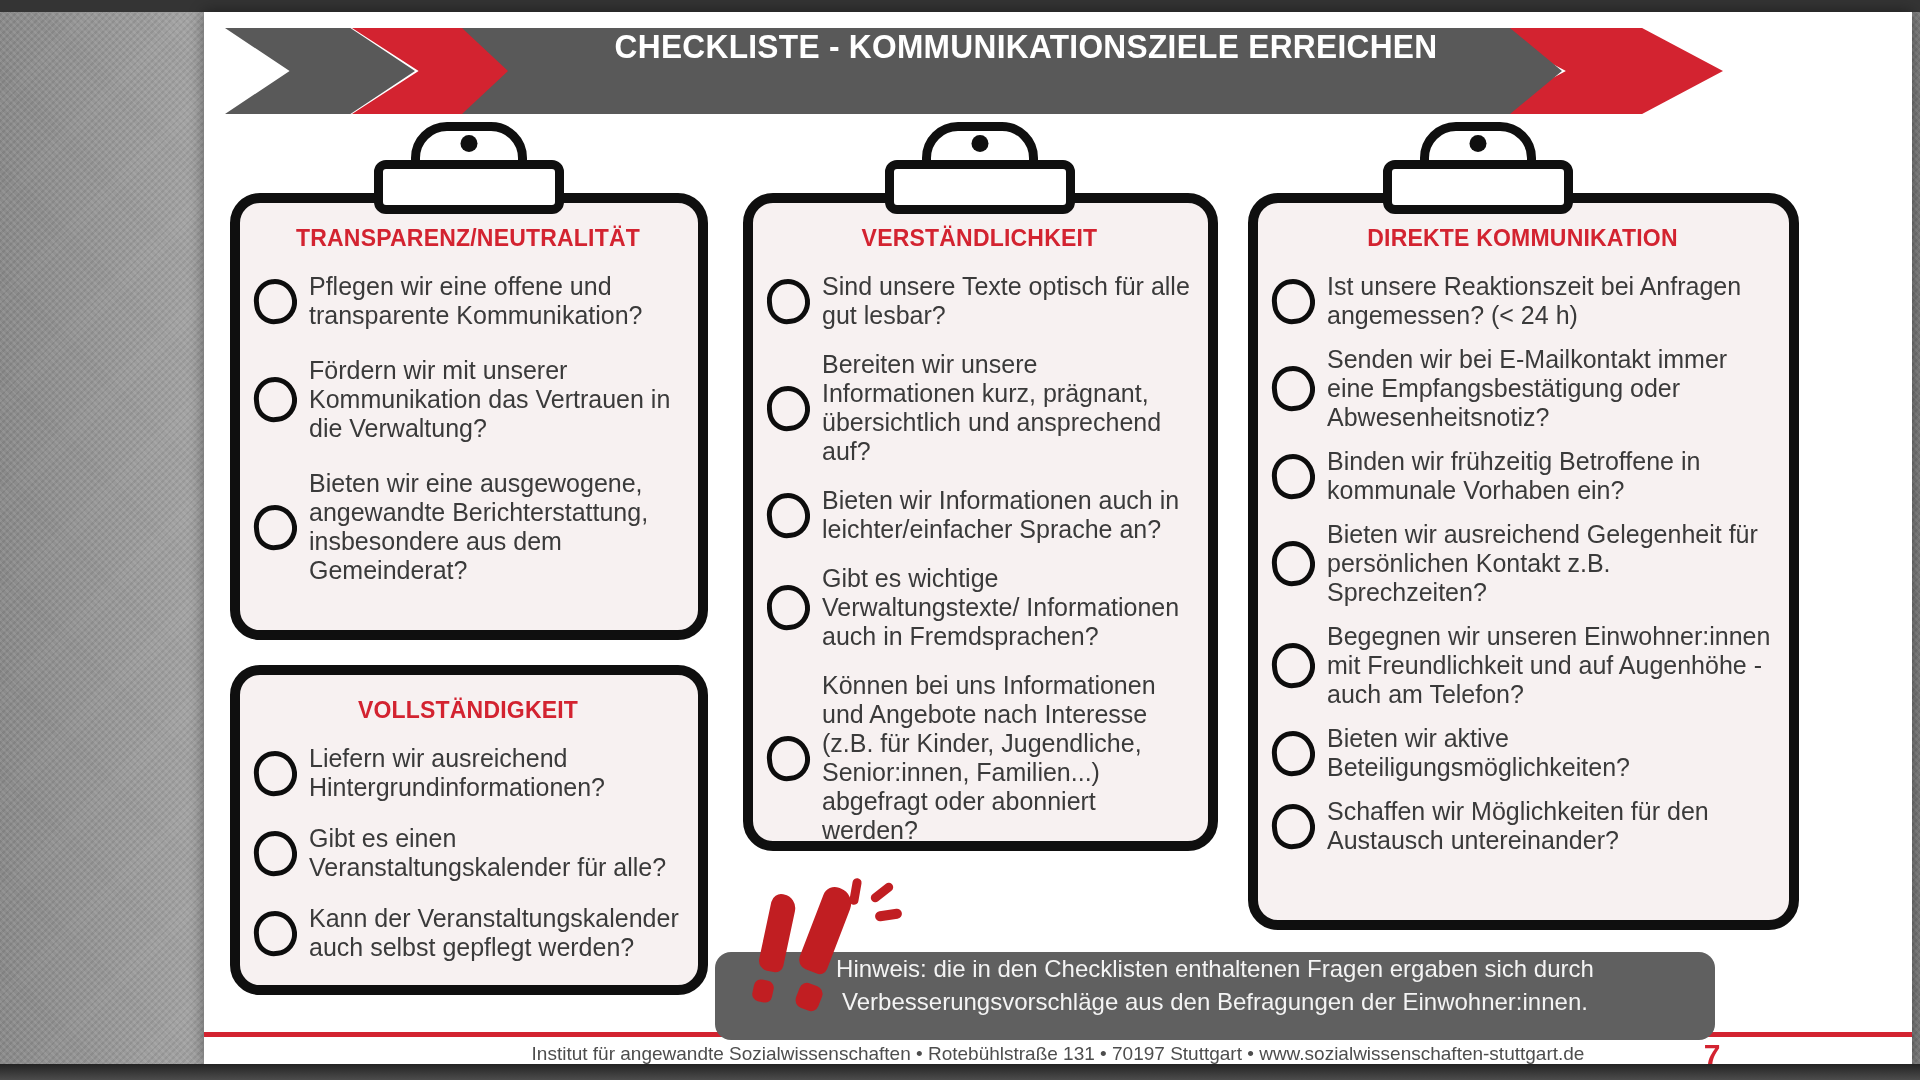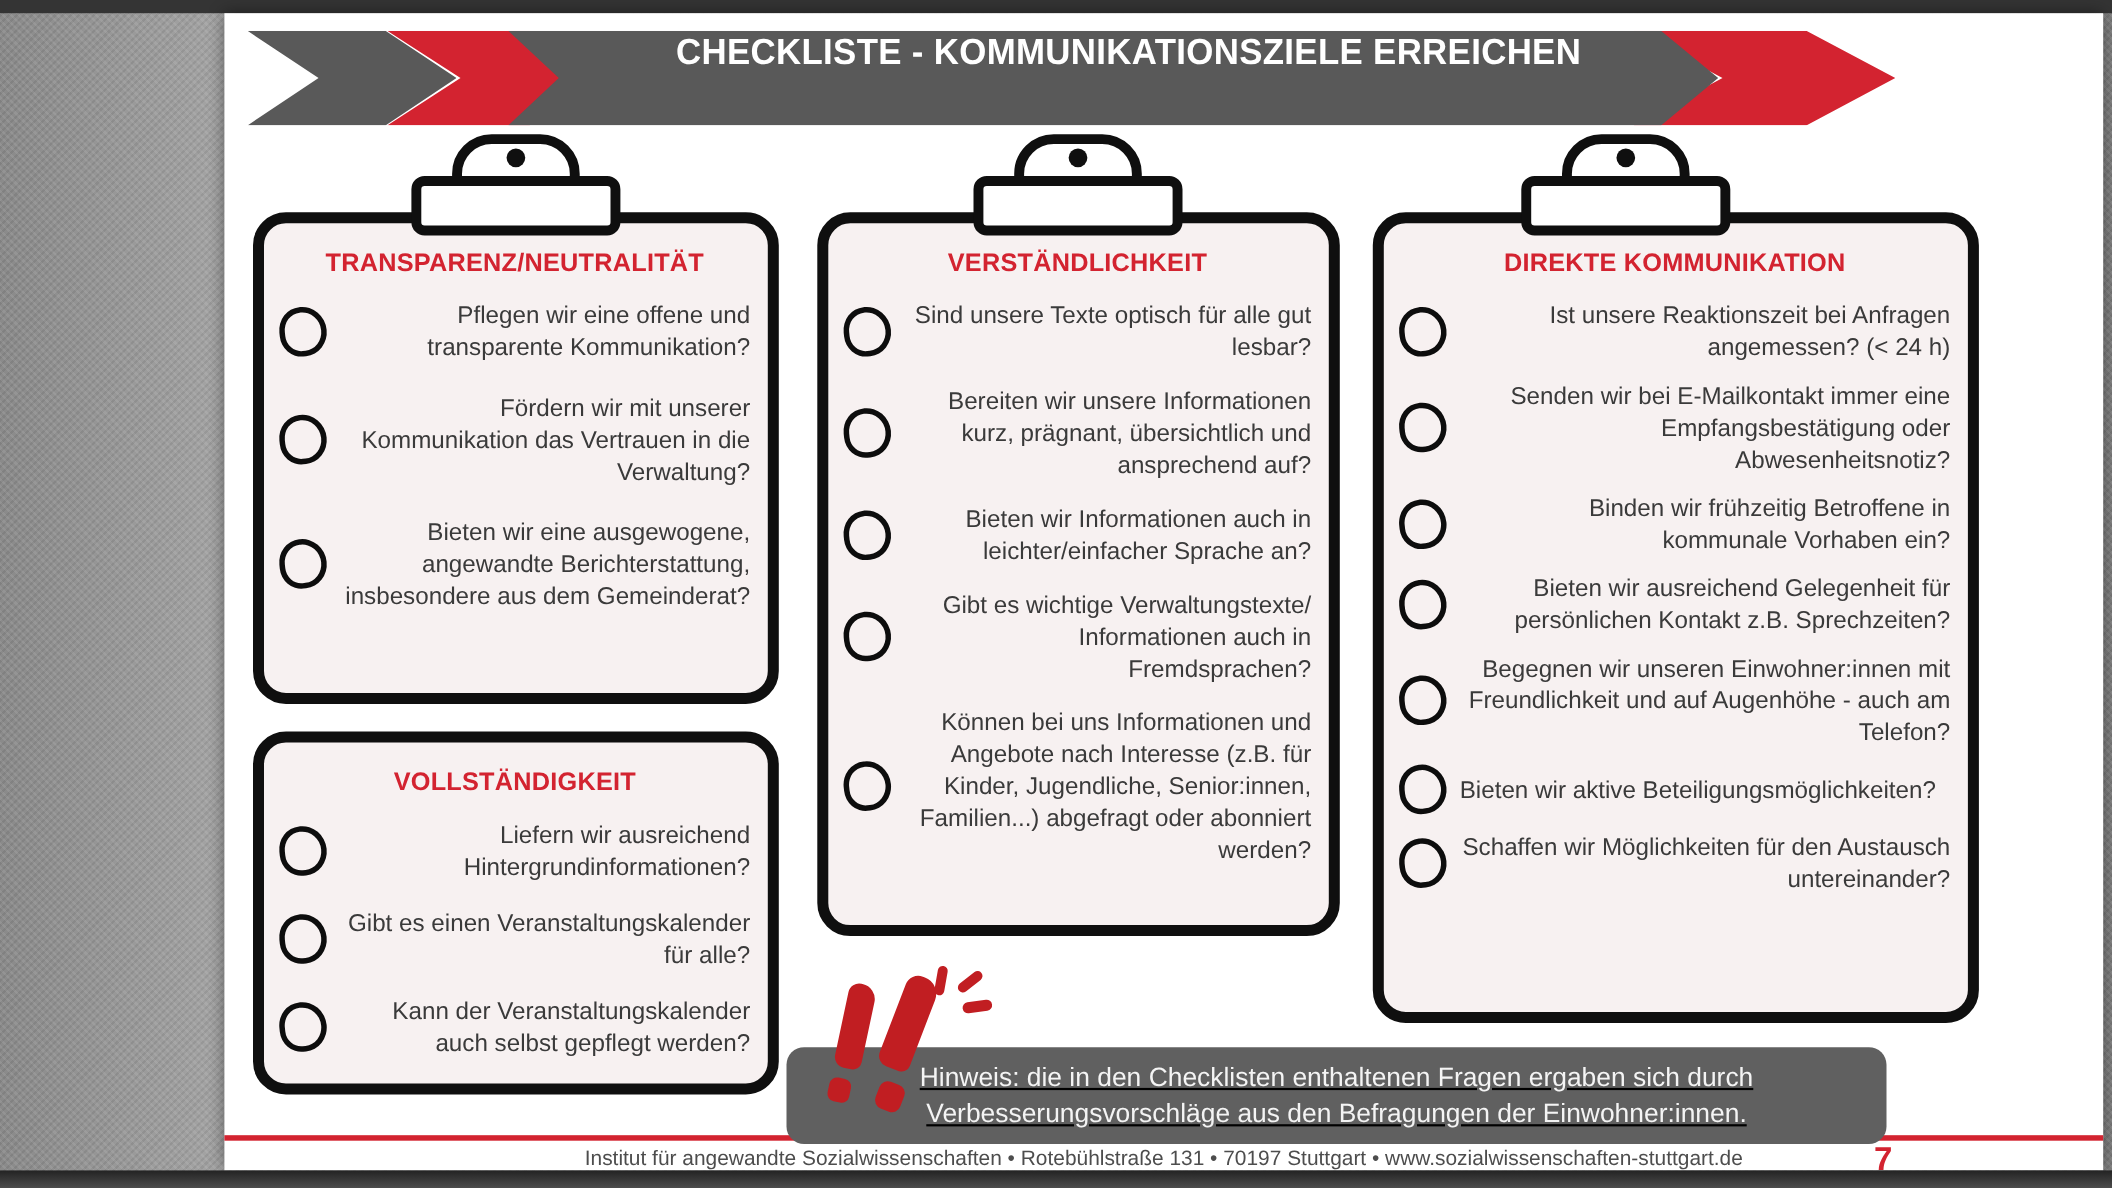--- a/index.html
+++ b/index.html
@@ -32,39 +32,39 @@
   
   .panel{position:absolute;background:var(--panelbg,#f7f1f1);border:10px solid #0f0f0f;
     border-radius:30px;box-sizing:border-box;padding:22px 16px 10px 14px;z-index:3;}
   .panel h2{margin:0 0 20px 0;text-align:center;color:var(--red,#d32330);
     font-size:23px;font-weight:bold;letter-spacing:.2px;}
   .items{display:flex;flex-direction:column;}
   .p1 .items{gap:26px;} .p2 .items{gap:20px;} .p3 .items{gap:15px;} .p4 .items{gap:22px;}
   .check-item{display:flex;align-items:center;gap:12px;}
   .check-circle{flex:0 0 auto;width:33px;height:35px;border:5px solid #0d0d0d;
     border-radius:48% 52% 50% 46%;transform:rotate(-6deg);background:transparent;}
-  .check-text{color:#3a3a3a;font-size:22px;line-height:29px;text-align:right;}
+  .check-text{color:#3a3a3a;font-size:25px;line-height:29px;}
   .p1{left:26px;top:181px;width:478px;height:447px;}
   .p4{left:26px;top:653px;width:478px;height:330px;}
   .p2{left:539px;top:181px;width:475px;height:658px;}
   .p3{left:1032px;top:181px;width:551px;height:737px;margin-left:12px;}
 
   
   .clip{position:absolute;width:190px;height:92px;z-index:4;}
   .clip.k1{left:170px;top:110px;} .clip.k2{left:681px;top:110px;} .clip.k3{left:1179px;top:110px;}
   .clip .arch{position:absolute;left:50%;transform:translateX(-50%);top:0;width:116px;height:64px;
     background:#fff;border:9px solid #0f0f0f;border-radius:36px 36px 10px 10px;box-sizing:border-box;}
   .clip .bar{position:absolute;left:0;bottom:0;width:190px;height:54px;background:#fff;
     border:9px solid #0f0f0f;border-radius:12px;box-sizing:border-box;}
   .clip .dot{position:absolute;left:50%;transform:translateX(-50%);top:13px;width:17px;height:17px;
     background:#0f0f0f;border-radius:50%;z-index:5;}
 
   
   .note{position:absolute;left:511px;top:940px;width:1000px;height:88px;background:var(--notebg,#606060);
-    border-radius:16px;display:flex;align-items:center;justify-content:center;z-index:4;text-decoration:underline;}
+    border-radius:16px;display:flex;align-items:flex-start;justify-content:center;z-index:4;}
   .note span{display:block;max-width:880px;text-align:center;color:#f4f4f4;font-size:24px;line-height:33px;}
   .alert{position:absolute;left:541px;top:866px;width:170px;height:160px;z-index:6;}
   .alert div{position:absolute;background:var(--exred,#c11e22);}
   .alert .b1{left:20px;top:16px;width:25px;height:78px;border-radius:10px 14px 8px 10px;transform:rotate(12deg);}
   .alert .d1{left:8px;top:102px;width:20px;height:22px;border-radius:7px;transform:rotate(12deg);}
   .alert .b2{left:66px;top:8px;width:30px;height:88px;border-radius:12px 16px 8px 10px;transform:rotate(21deg);}
   .alert .d2{left:52px;top:106px;width:24px;height:26px;border-radius:8px;transform:rotate(21deg);}
   .alert .s1{left:106px;top:0;width:9px;height:27px;border-radius:5px;transform:rotate(10deg);}
   .alert .s2{left:124px;top:10px;width:26px;height:9px;border-radius:5px;transform:rotate(-38deg);}
   .alert .s3{left:130px;top:32px;width:27px;height:10px;border-radius:5px;transform:rotate(-8deg);}

